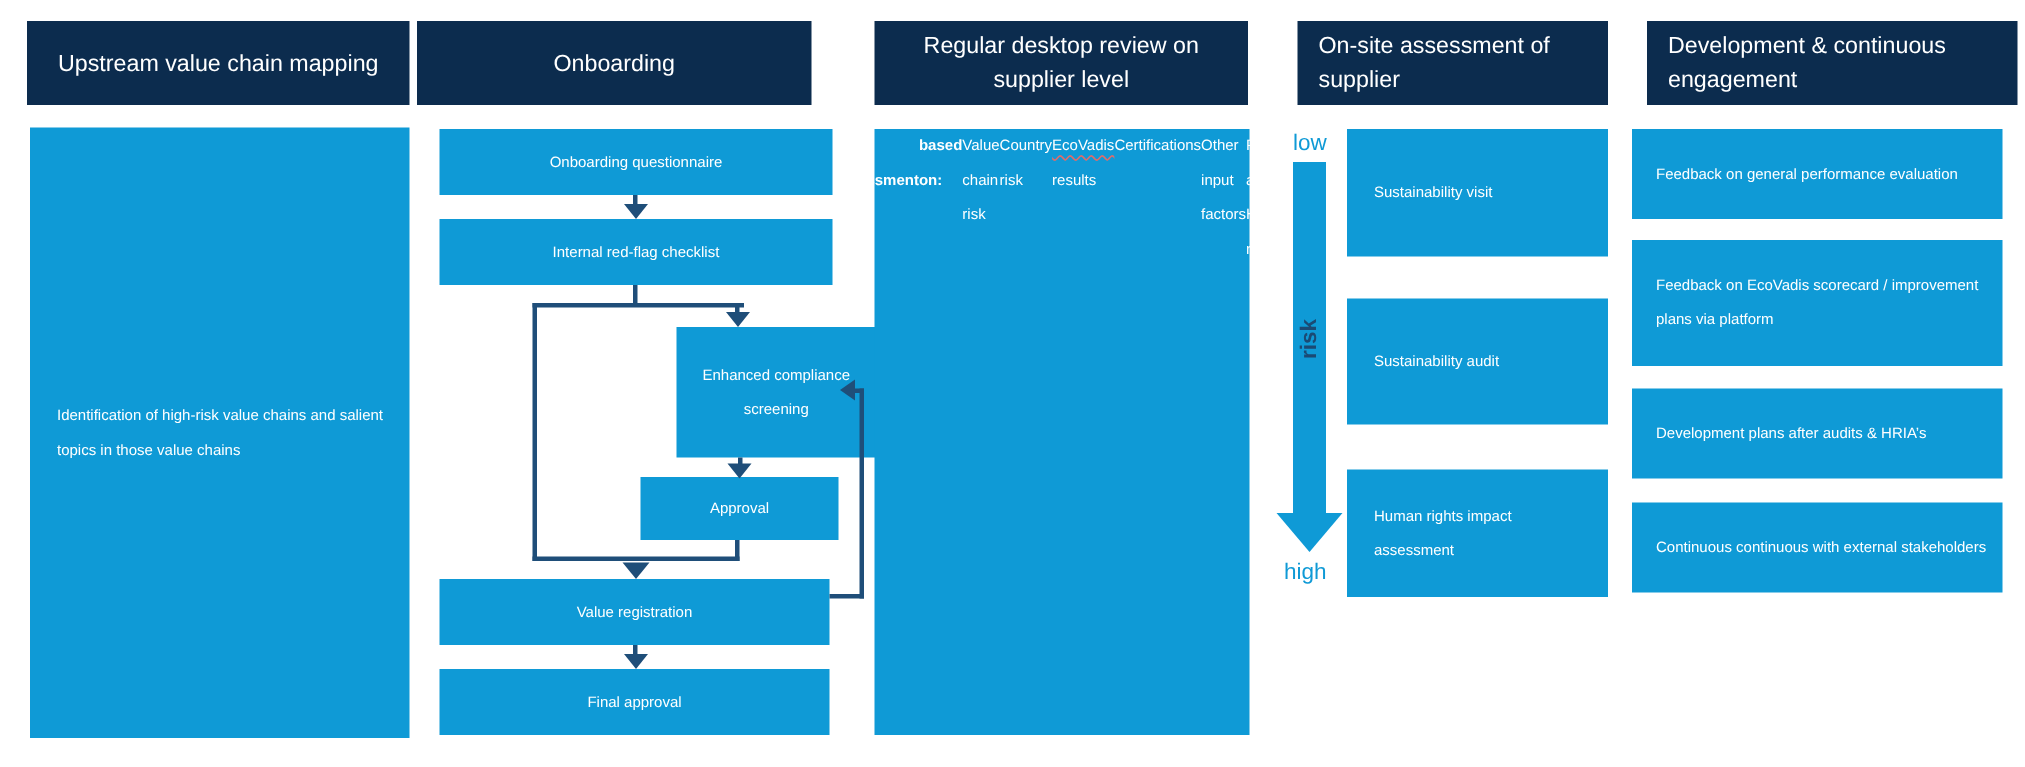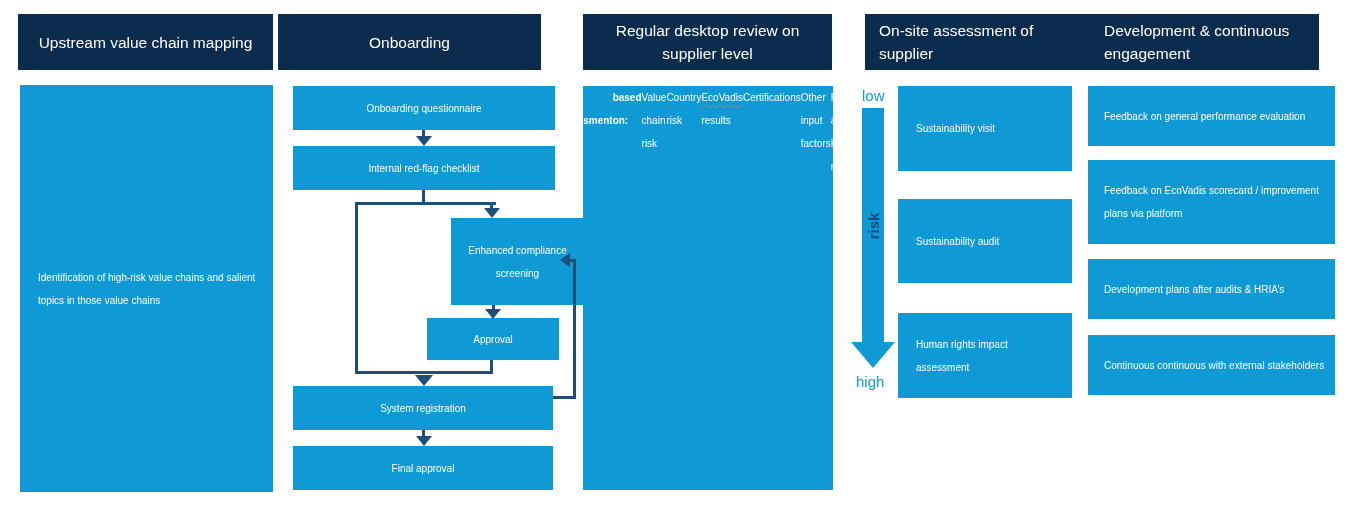--- a/index.html
+++ b/index.html
@@ -47,21 +47,21 @@
     <div class="box left" style="left:20px;top:85px;width:253px;height:408px;padding:0 10px 0 18px">Identification of high-risk value chains and salient topics in those value chains</div>
   </div>
 
   <div>
     <div class="hdr center" style="left:278px;top:14px;width:263px;height:56px">Onboarding</div>
 
     <div class="box center" style="left:293px;top:86px;width:262px;height:44px">Onboarding questionnaire</div>
     <div class="box center" style="left:293px;top:146px;width:262px;height:44px">Internal red-flag checklist</div>
     <div class="box center" style="left:451px;top:218px;width:133px;height:87px;padding:0 6px">Enhanced compliance screening</div>
     <div class="box center" style="left:427px;top:318px;width:132px;height:42px">Approval</div>
-    <div class="box center" style="left:293px;top:386px;width:260px;height:44px">System registration</div>
+    <div class="box center" style="left:293px;top:386px;width:260px;height:44px">Value registration</div>
     <div class="box center" style="left:293px;top:446px;width:260px;height:44px">Final approval</div>
 
     <div class="line" style="left:422px;top:130px;width:3px;height:8px"></div>
     <div class="tri tri-down" style="left:416px;top:136px"></div>
 
     <div class="line" style="left:422px;top:190px;width:3px;height:14px"></div>
     <div class="line" style="left:355px;top:202px;width:141px;height:3px"></div>
     <div class="line" style="left:355px;top:202px;width:3px;height:172px"></div>
     <div class="line" style="left:490px;top:202px;width:3px;height:8px"></div>
     <div class="tri tri-down" style="left:484px;top:208px"></div>
@@ -105,21 +105,21 @@
     <div class="risk-head" style="left:851px;top:342px"></div>
     <div class="risk-word" style="left:873px;top:226px">risk</div>
     <div class="axis-label" style="left:856px;top:374px">high</div>
 
     <div class="box left" style="left:898px;top:86px;width:174px;height:85px;padding:0 10px 0 18px">Sustainability visit</div>
     <div class="box left" style="left:898px;top:199px;width:174px;height:84px;padding:0 10px 0 18px">Sustainability audit</div>
     <div class="box left" style="left:898px;top:313px;width:174px;height:85px;padding:0 10px 0 18px">Human rights impact assessment</div>
   </div>
 
   <div>
-    <div class="hdr left" style="left:1072px;top:14px;width:247px;height:56px;padding-left:32px;padding-right:8px">Development &amp; continuous engagement</div>
+    <div class="hdr left" style="left:1098px;top:14px;width:247px;height:56px;padding-left:14px;padding-right:8px">Development &amp; continuous engagement</div>
 
     <div class="box left" style="left:1088px;top:86px;width:247px;height:60px;padding:0 10px 0 16px">Feedback on general performance evaluation</div>
     <div class="box left" style="left:1088px;top:160px;width:247px;height:84px;padding:0 10px 0 16px">Feedback on EcoVadis scorecard / improvement plans via platform</div>
     <div class="box left" style="left:1088px;top:259px;width:247px;height:60px;padding:0 10px 0 16px">Development plans after audits &amp; HRIA’s</div>
     <div class="box left" style="left:1088px;top:335px;width:247px;height:60px;padding:0 10px 0 16px">Continuous continuous with external stakeholders</div>
   </div>
 
 </div>
 
 </body></html>

